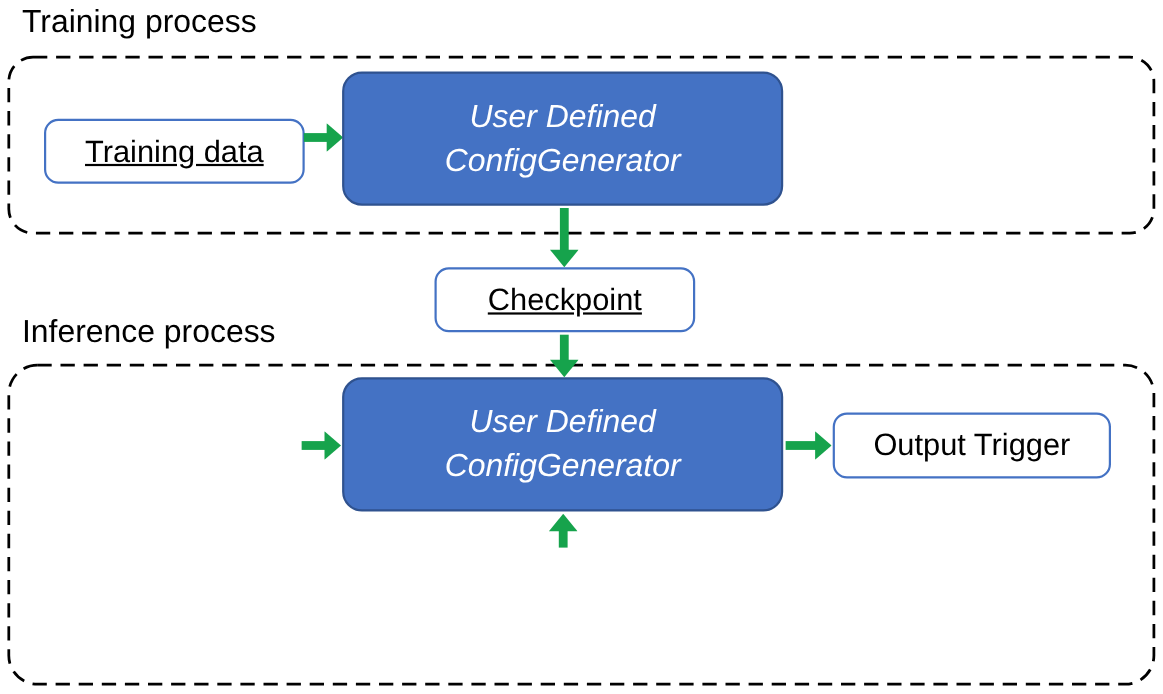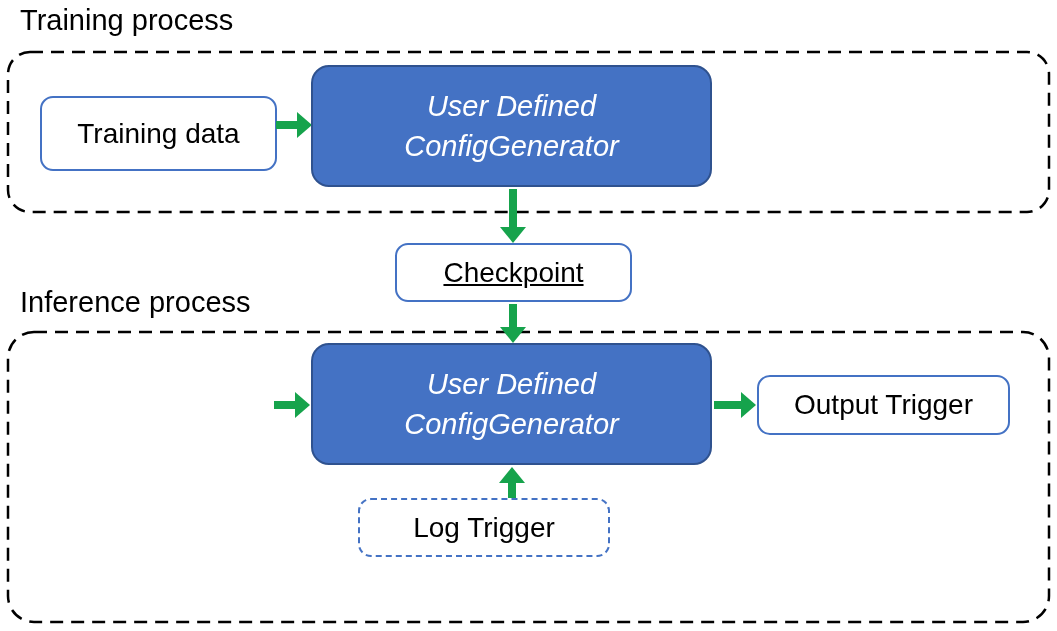--- a/index.html
+++ b/index.html
@@ -71,21 +71,21 @@
 
   <div class="section-label" style="left:20px;top:286px;">Inference process</div>
 
   <svg class="boundary" aria-hidden="true">
     <rect x="8" y="52" width="1041" height="160" rx="22"></rect>
   </svg>
   <svg class="boundary" aria-hidden="true">
     <rect x="8" y="332" width="1041" height="290" rx="26"></rect>
   </svg>
 
-  <div class="node" style="left:40px;top:96px;width:237px;height:75px;">
+  <div class="node" style="left:40px;top:108px;width:237px;height:59px;text-decoration:underline;">
     <span>Training data</span>
   </div>
 
   <svg class="arrow" style="left:276px;top:112px;" width="36" height="26" viewBox="0 0 36 26">
     <rect x="0" y="9" width="22" height="8"></rect>
     <polygon points="21,0 36,13 21,26"></polygon>
   </svg>
 
   <div class="node blue" style="left:311px;top:65px;width:401px;height:122px;">
     <span>User Defined</span>
@@ -124,18 +124,15 @@
 
   <div class="node" style="left:757px;top:375px;width:253px;height:60px;">
     <span>Output Trigger</span>
   </div>
 
   <svg class="arrow" style="left:499px;top:467px;" width="26" height="31" viewBox="0 0 26 31">
     <polygon points="0,16 13,0 26,16"></polygon>
     <rect x="9" y="15" width="8" height="16"></rect>
   </svg>
 
-  <div class="node dashed" style="left:358px;top:498px;width:252px;height:59px;z-index:1;">
-    <span>Log Trigger</span>
-  </div>
 
 
 </div>
 
 </body></html>

